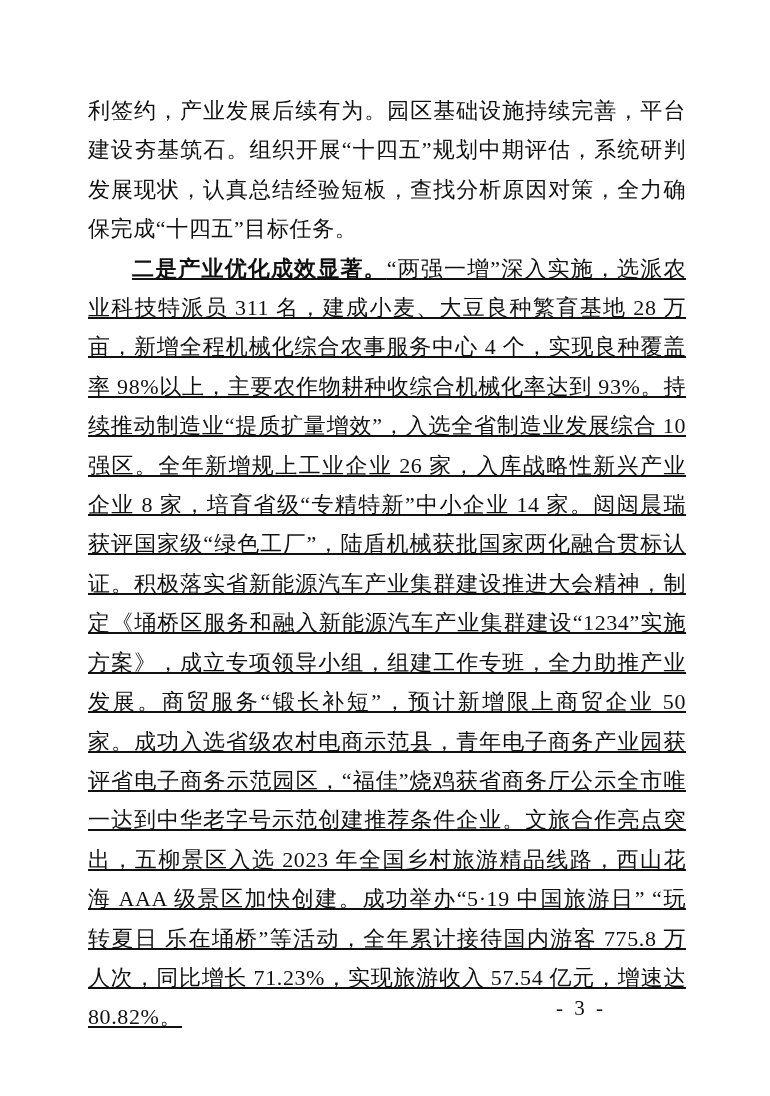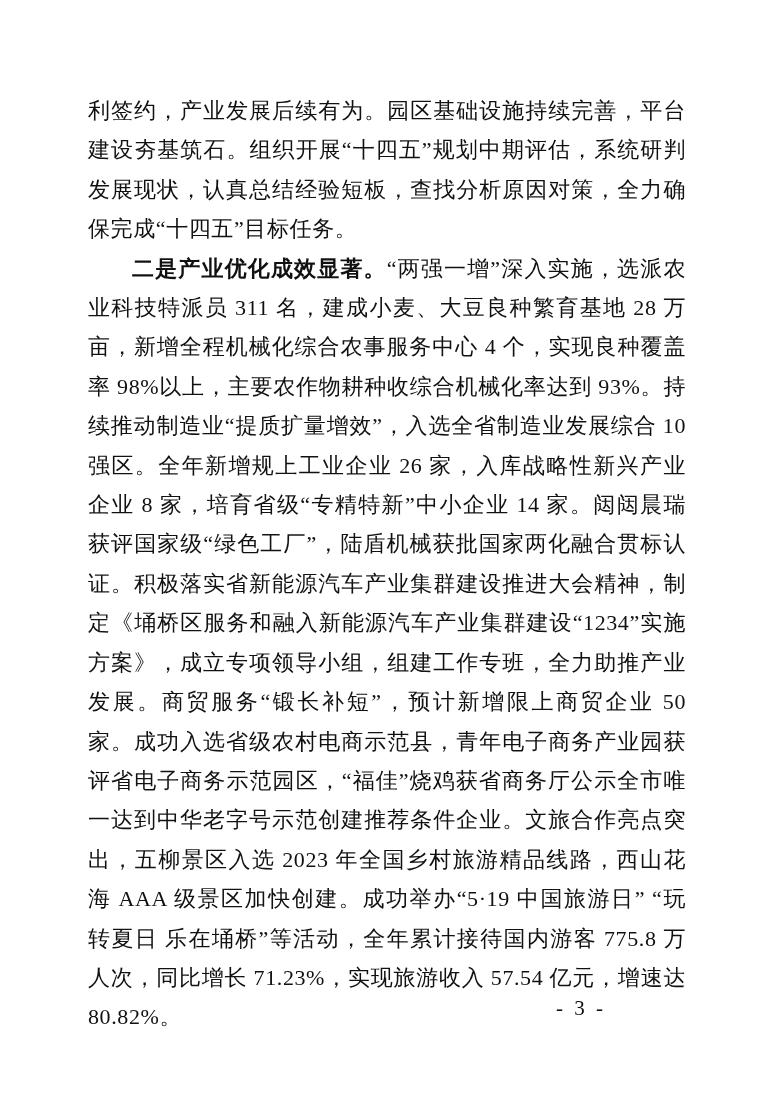--- a/index.html
+++ b/index.html
@@ -26,20 +26,21 @@
     text-align: justify;
     text-justify: inter-character;
     letter-spacing: 0.6px;
     word-break: break-all;
   }
   .para {
     margin: 0;
   }
   .para.indent {
     text-indent: 2em;
+    text-decoration: underline;
   }
   .para-lead {
     font-weight: bold;
   }
   .page-number {
     position: absolute;
     top: 996px;
     right: 94px;
     font-size: 21px;
     letter-spacing: 3px;

